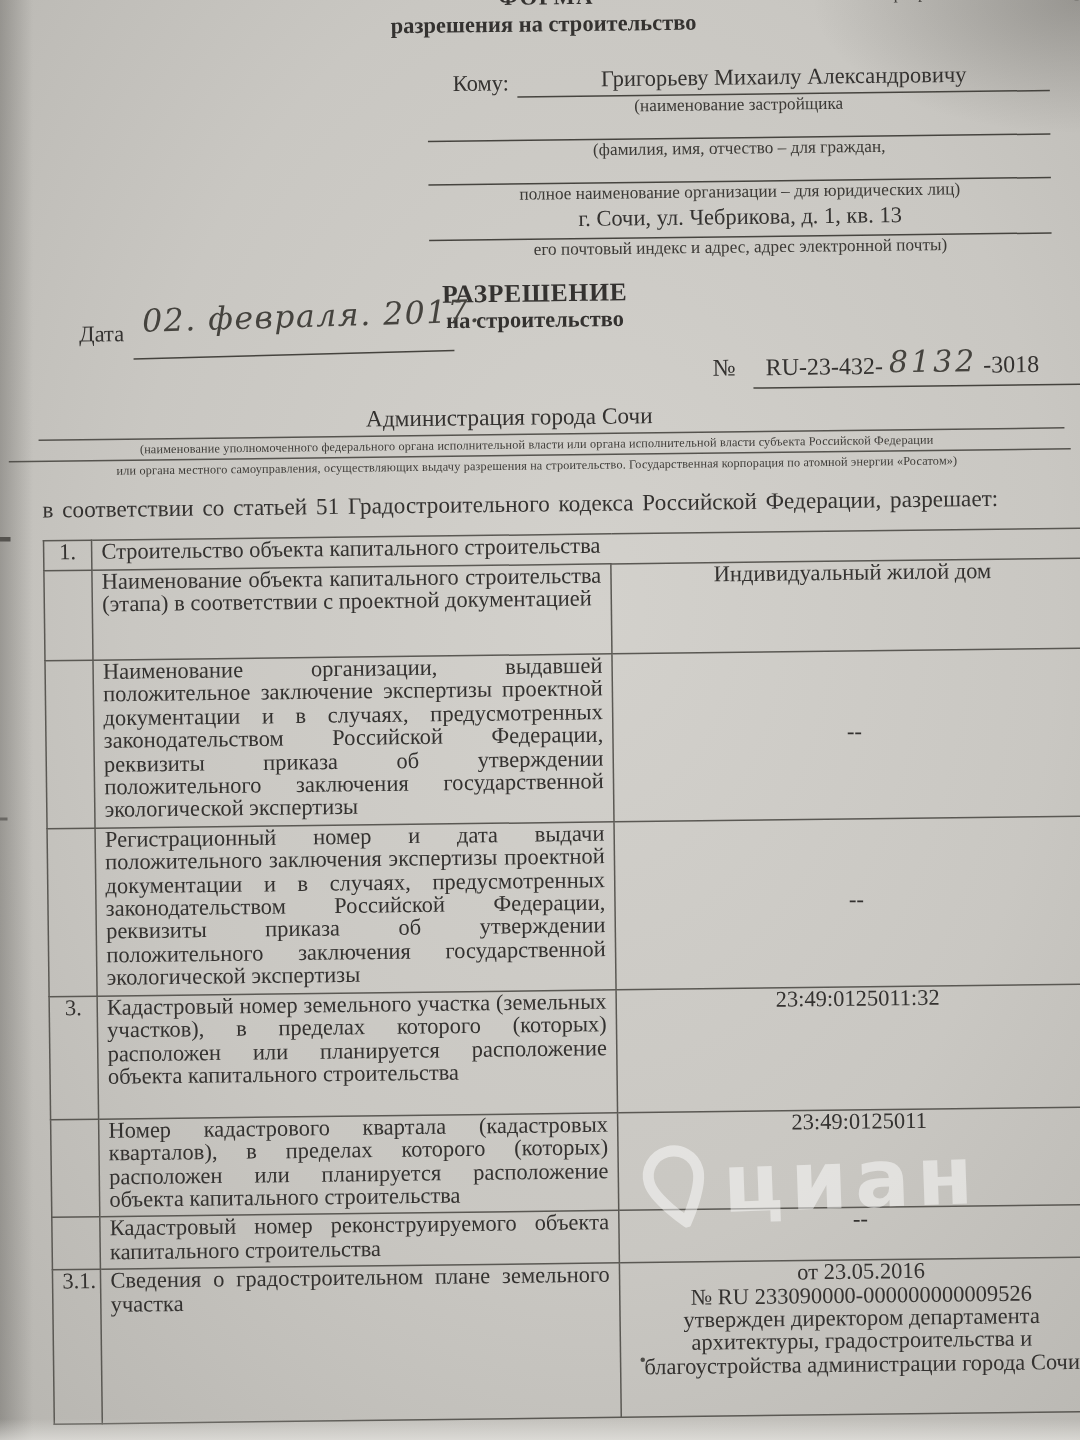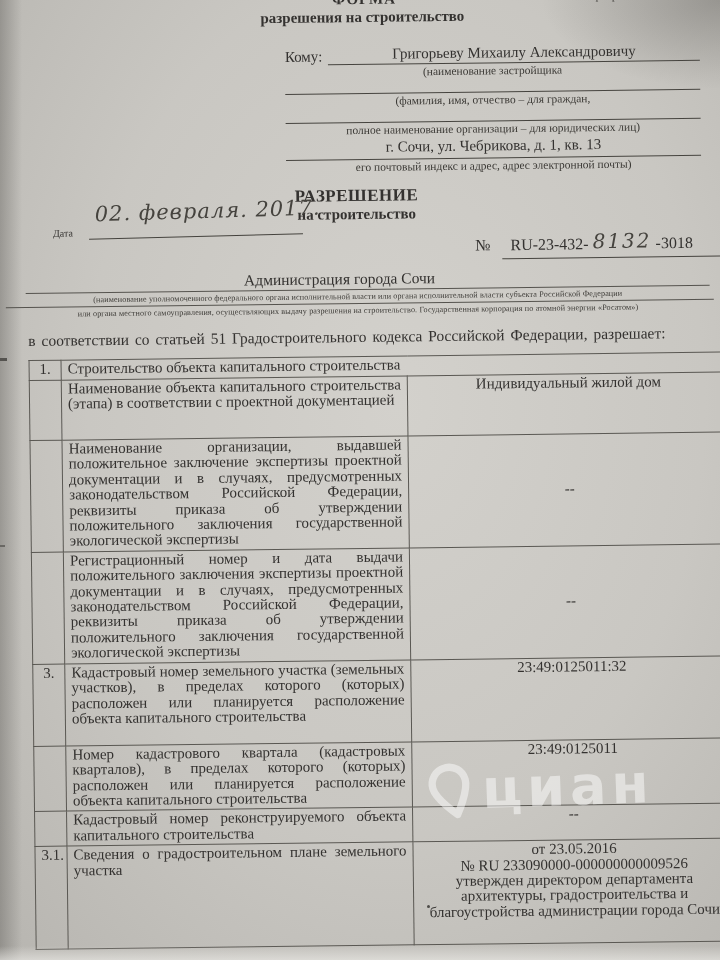--- a/index.html
+++ b/index.html
@@ -18,31 +18,31 @@
   
   .form-label{position:absolute;top:-9px;left:0;right:0;text-align:center;font-weight:bold;
     font-size:15px;letter-spacing:1px;transform:translateX(10px);}
   .form-subtitle{position:absolute;top:9px;left:0;right:0;text-align:center;font-weight:bold;
     font-size:15px;transform:translateX(8px);}
   .order-ref{position:absolute;top:-9px;right:-8px;font-size:12px;white-space:nowrap;color:#45433f;}
 
   
   .addressee{position:absolute;left:290px;top:45px;width:415px;font-size:15px;}
   .addr-row1{display:flex;align-items:flex-end;height:20px;}
-  .addr-to{flex:0 0 auto;padding-right:6px;}
+  .addr-to{flex:0 0 auto;padding-right:6px;margin-left:17px;}
   .addr-name{flex:1;border-bottom:1px solid #46443f;text-align:center;padding-bottom:1px;white-space:nowrap;}
   .addr-cap{font-size:11.5px;text-align:center;margin-top:1px;height:13px;color:#3c3a36;}
   .addr-blank{height:12px;border-bottom:1px solid #46443f;margin-top:2px;}
   .addr-value{border-bottom:1px solid #46443f;text-align:center;margin-top:2px;padding-bottom:1px;height:19px;}
 
   
   .title1{position:absolute;top:186px;left:0;right:0;text-align:center;font-weight:bold;
     font-size:17px;letter-spacing:0.5px;}
   .title2{position:absolute;top:206px;left:0;right:0;text-align:center;font-weight:bold;font-size:15px;}
-  .date-label{position:absolute;left:56px;top:224px;font-size:10px;}
+  .date-label{position:absolute;left:56px;top:212px;font-size:15px;}
   .hand{font-family:"DejaVu Serif",serif;font-style:italic;color:#45433e;}
   .date-value{position:absolute;left:98px;top:197px;font-size:21px;letter-spacing:1px;transform:rotate(-1deg);white-space:nowrap;}
   .date-line{position:absolute;left:92px;top:234px;width:214px;height:1px;background:#45433e;transform:rotate(-0.8deg);}
   .num-row{position:absolute;left:478px;top:233px;font-size:16px;white-space:nowrap;}
   .num-label{margin-right:12px;}
   .num-underline{display:inline-block;border-bottom:1px solid #45433e;padding:0 34px 3px 8px;}
   .num-hand{font-size:20px;letter-spacing:2px;position:relative;top:-1px;padding:0 4px;}
 
   
   .issuer-name{position:absolute;top:270px;left:0;right:0;text-align:center;font-size:15.5px;transform:translateX(-18px);}

